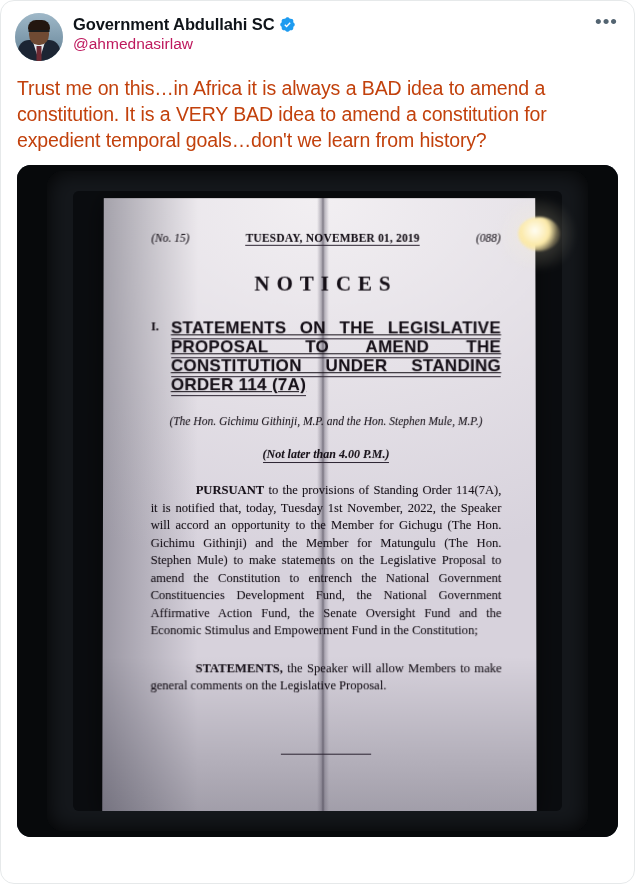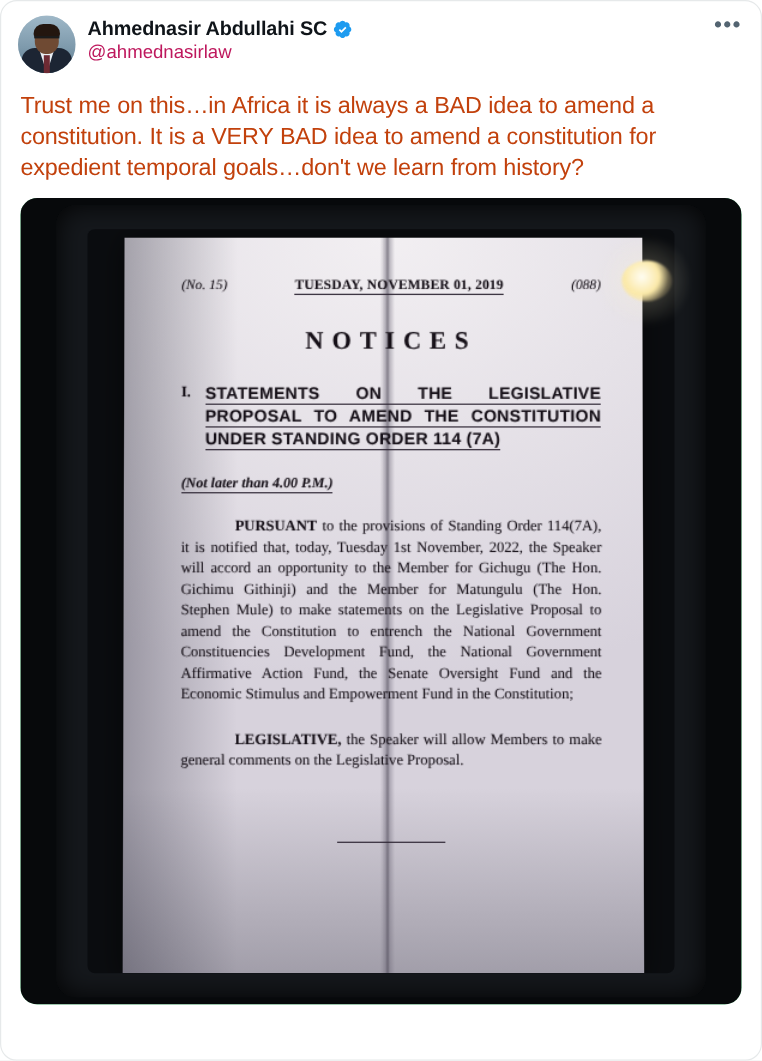--- a/index.html
+++ b/index.html
@@ -142,21 +142,21 @@
     font-size: 19.5px;
     line-height: 26px;
     color: #c2410c;
     letter-spacing: -0.15px;
     word-spacing: 0.2px;
   }
   .media-frame {
     margin: 0 2px;
     border-radius: 14px;
     overflow: hidden;
-    background: #86efac;
+    background: #0f172a;
     height: 672px;
     position: relative;
   }
   
   .photo {
     position: absolute;
     inset: 0;
     background: #07090b;
   }
   .tablet {
@@ -271,39 +271,41 @@
     align-items: flex-start;
   }
   .item .marker {
     font-weight: bold;
     font-size: 12.5px;
     padding-top: 1px;
   }
   .item .heading {
     font-family: "Liberation Sans", sans-serif;
     font-weight: bold;
-    font-size: 14px;
+    font-size: 17px;
     line-height: 19px;
     letter-spacing: .3px;
     text-align: justify;
     flex: 1;
+    text-decoration: underline;
   }
   .item .heading span {
     border-bottom: 1px solid #2a2230;
     padding-bottom: 1px;
     display: inline;
   }
   .sponsors {
     text-align: center;
     font-style: italic;
     font-size: 11.5px;
     margin-top: 20px;
     line-height: 15px;
   }
   .deadline {
+    text-align: center;
     font-style: italic;
     font-weight: bold;
     font-size: 12px;
     margin-top: 18px;
   }
   .deadline span {
     border-bottom: 1px solid #2a2230;
     padding-bottom: 1px;
   }
   .para {
@@ -332,21 +334,21 @@
       <div class="suit"></div>
       <div class="shirt"></div>
       <div class="tie"></div>
       <div class="head"></div>
       <div class="hair"></div>
       <div class="glasses"></div>
     </div>
 
     <div class="name-block">
       <div class="name-row">
-        <div class="display-name">Ahmednasir Abdullahi SC</div>
+        <div class="display-name">Government Abdullahi SC</div>
         <svg class="verified" viewBox="0 0 24 24">
           <path fill="#1d9bf0" d="M22.25 12c0-1.43-.88-2.67-2.19-3.34.46-1.39.2-2.9-.81-3.91s-2.52-1.27-3.91-.81C14.67 2.63 13.43 1.75 12 1.75s-2.67.88-3.34 2.19c-1.39-.46-2.9-.2-3.91.81s-1.27 2.52-.81 3.91C2.63 9.33 1.75 10.57 1.75 12s.88 2.67 2.19 3.34c-.46 1.39-.2 2.9.81 3.91s2.52 1.27 3.91.81c.67 1.31 1.91 2.19 3.34 2.19s2.67-.88 3.34-2.19c1.39.46 2.9.2 3.91-.81s1.27-2.52.81-3.91c1.31-.67 2.19-1.91 2.19-3.34z"></path>
           <path fill="#ffffff" d="M10.68 16.23l-3.2-3.2 1.41-1.41 1.79 1.78 4.43-4.43 1.41 1.42-5.84 5.84z"></path>
         </svg>
       </div>
       <div class="handle">@ahmednasirlaw</div>
     </div>
 
     <div class="more-btn">•••</div>
   </div>
@@ -370,27 +372,28 @@
               </div>
 
               <div class="doc-title">NOTICES</div>
 
               <div class="item">
                 <div class="marker">I.</div>
                 <div class="heading"><span>STATEMENTS ON THE LEGISLATIVE PROPOSAL TO AMEND THE CONSTITUTION UNDER STANDING ORDER 114 (7A)</span></div>
               </div>
 
               <div class="sponsors">
+                <div>(The Hon. Gichimu Githinji, M.P. and the Hon. Stephen Mule, M.P.)</div>
               </div>
 
               <div class="deadline"><span>(Not later than 4.00 P.M.)</span></div>
 
               <div class="para"><b>PURSUANT</b> <span>to the provisions of Standing Order 114(7A), it is notified that, today, Tuesday 1st November, 2022, the Speaker will accord an opportunity to the Member for Gichugu (The Hon. Gichimu Githinji) and the Member for Matungulu (The Hon. Stephen Mule) to make statements on the Legislative Proposal to amend the Constitution to entrench the National Government Constituencies Development Fund, the National Government Affirmative Action Fund, the Senate Oversight Fund and the Economic Stimulus and Empowerment Fund in the Constitution;</span></div>
 
-              <div class="para"><b>LEGISLATIVE,</b> <span>the Speaker will allow Members to make general comments on the Legislative Proposal.</span></div>
+              <div class="para"><b>STATEMENTS,</b> <span>the Speaker will allow Members to make general comments on the Legislative Proposal.</span></div>
 
               <div class="rule"></div>
 
             </div>
           </div>
         </div>
       </div>
       <div class="glare2"></div>
       <div class="glare"></div>
     </div>

